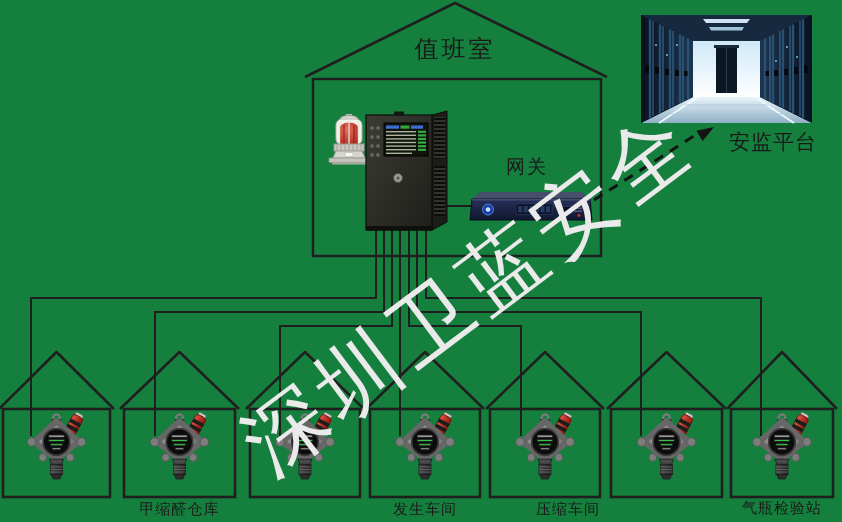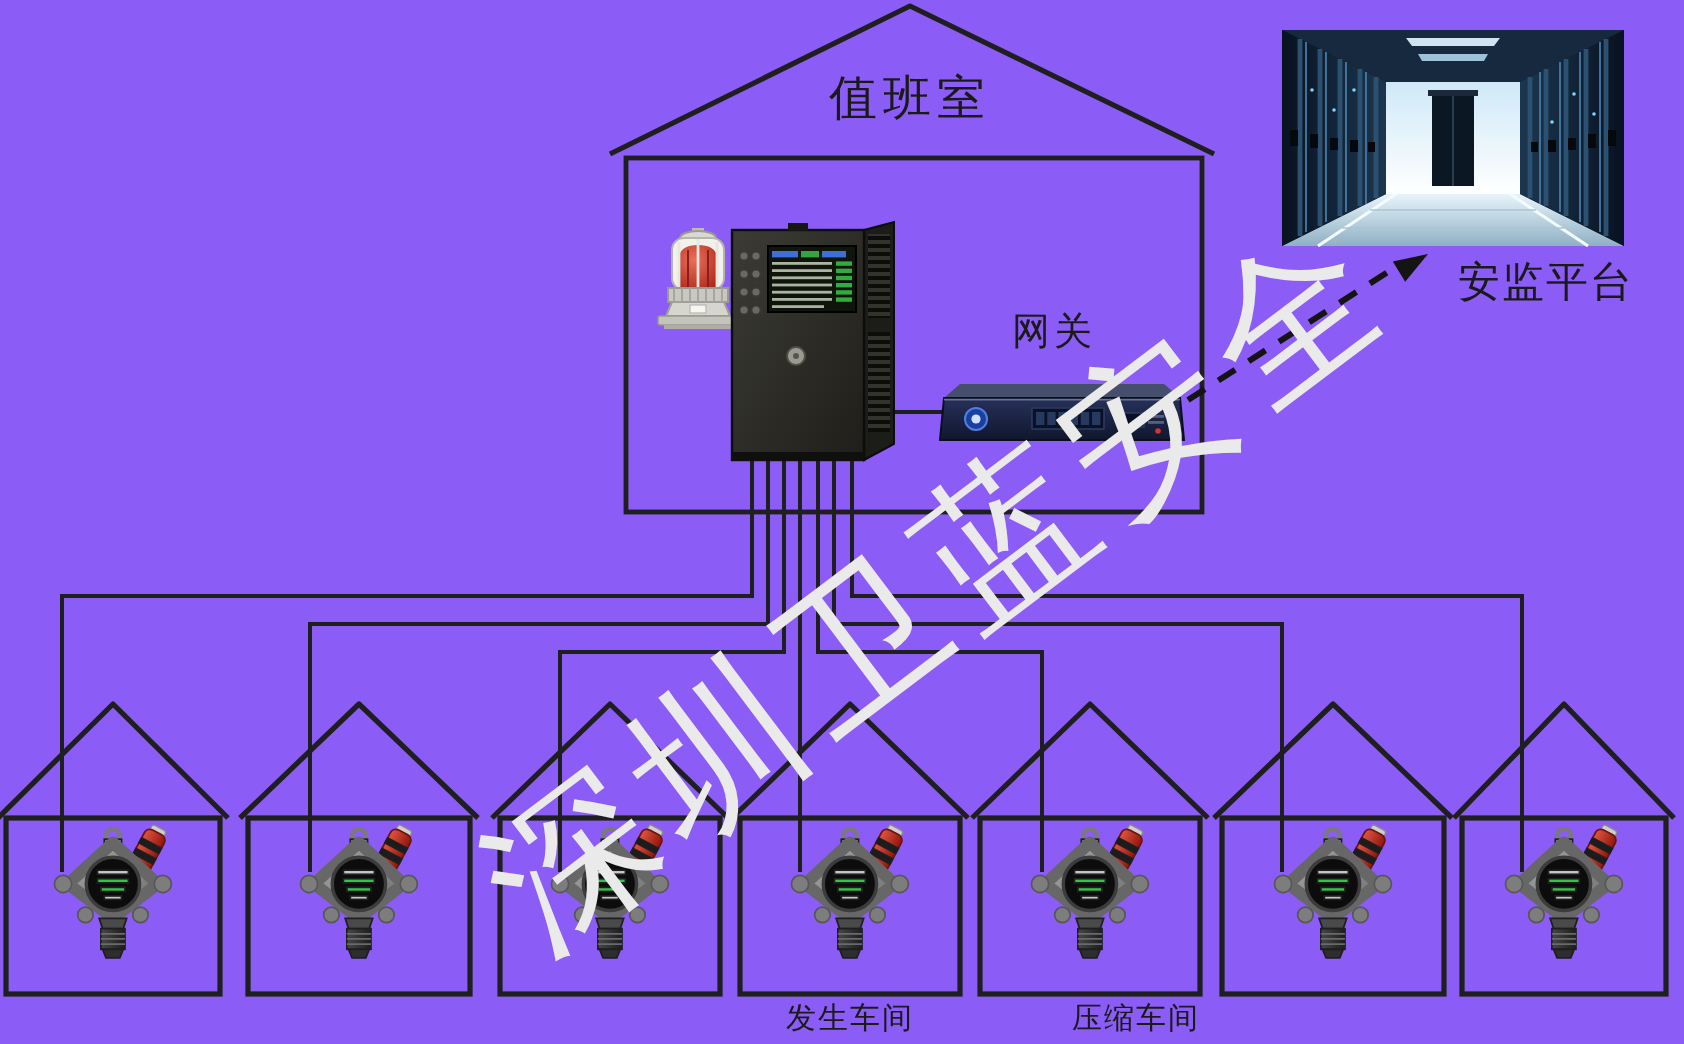--- a/index.html
+++ b/index.html
@@ -1,17 +1,17 @@
 <!DOCTYPE html>
 <html><head>
 <meta charset="utf-8">
 <style>
   html,body{margin:0;padding:0;background:#ffffff;}
-  .stage{position:relative;width:842px;height:522px;background:#8b5cf6;overflow:hidden;
-         font-family:Liberation Sans, sans-serif;}
+  .stage{position:relative;width:842px;height:522px;background:#15803d;overflow:hidden;
+         font-family:Liberation Serif, serif;}
   .layer{position:absolute;left:0;top:0;}
   .lbl{position:absolute;color:#1a1a1a;text-align:center;white-space:nowrap;line-height:1.15;}
   .duty{font-size:24px;letter-spacing:3px;}
   .gw{font-size:19px;letter-spacing:2px;}
   .plat{font-size:21px;letter-spacing:1px;}
   .bl{font-size:15px;letter-spacing:1px;}
   .watermark{position:absolute;left:150px;top:238px;width:640px;height:110px;
              font-size:82px;letter-spacing:8px;color:#eaeaea;white-space:nowrap;
              transform:rotate(-37deg);transform-origin:50% 50%;z-index:6;
              pointer-events:none;text-align:center;font-weight:400;}
@@ -295,18 +295,20 @@
     </g>
   </g>
 </svg>
 
 <div class="lbl duty" style="left:395px;top:36px;width:120px;">值班室</div>
 
 <div class="lbl gw" style="left:495px;top:156px;width:64px;">网关</div>
 
 <div class="lbl plat" style="left:728px;top:130px;width:90px;">安监平台</div>
 
+<div class="lbl bl" style="left:124px;top:501px;width:111px;">甲缩醛仓库</div>
 <div class="lbl bl" style="left:370px;top:501px;width:110px;">发生车间</div>
 <div class="lbl bl" style="left:490px;top:501px;width:110px;text-align:right;">压缩车间</div>
+<div class="lbl bl" style="left:731px;top:500px;width:102px;">气瓶检验站</div>
 
 <div class="watermark">深圳卫蓝安全</div>
 
 </div>
 
 </body></html>

